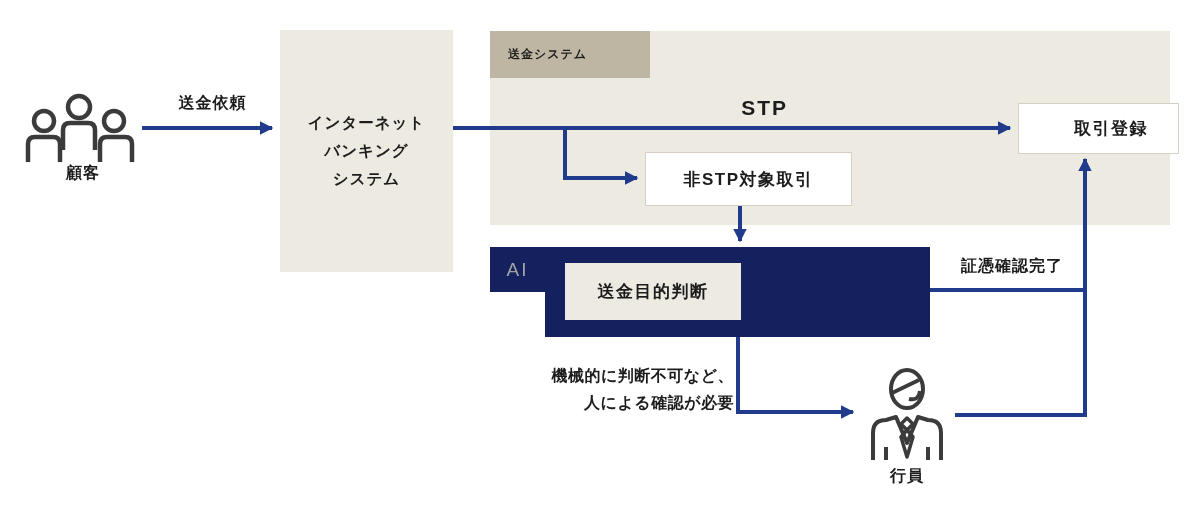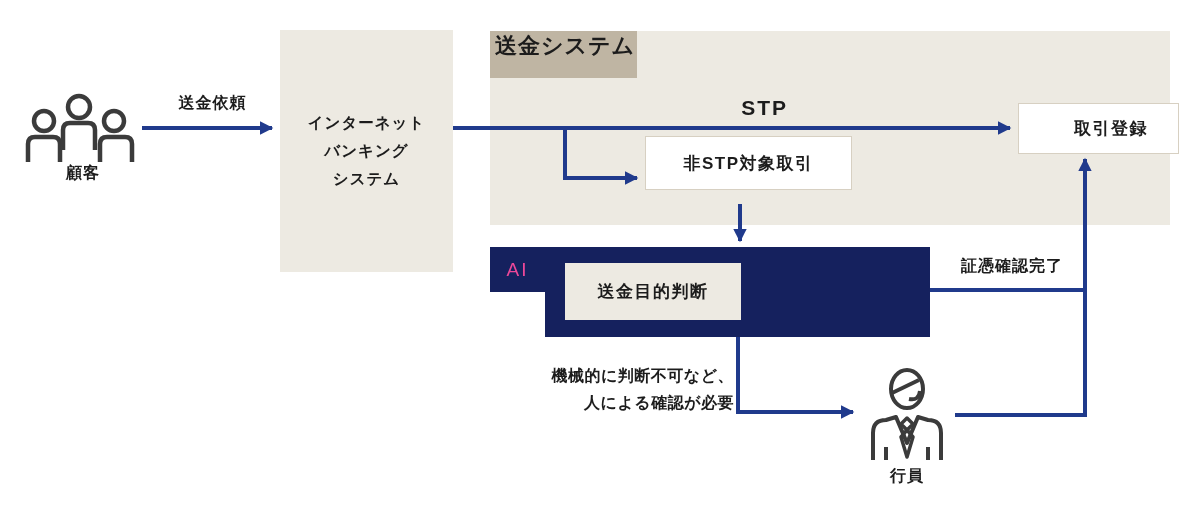--- a/index.html
+++ b/index.html
@@ -4,28 +4,28 @@
 <style>
   :root{
     --navy:#15215e; --line:#203a8c; --panel:#edeae2; --tag:#bfb5a3;
     --boxborder:#d7d0c2; --ink:#1c1c1c; --icon:#3b3b3b;
   }
   html,body{margin:0;padding:0;background:#fff;}
   body{font-family:"Liberation Sans","DejaVu Sans",sans-serif;color:var(--ink,#1c1c1c);}
   .canvas{position:relative;width:1200px;height:520px;background:#fff;overflow:hidden;}
   .abs{position:absolute;}
   .panel{background:var(--panel,#edeae2);}
-  .tag{background:var(--tag,#bfb5a3);display:flex;padding-left:5px;
-       font-size:22px;font-weight:600;letter-spacing:1px;}
+  .tag{background:var(--tag,#bfb5a3);display:flex;align-items:center;padding-left:18px;
+       font-size:12px;font-weight:600;letter-spacing:1px;}
   .fillbox{background:var(--panel,#edeae2);display:flex;align-items:center;justify-content:center;
        text-align:center;font-size:15.5px;font-weight:600;line-height:1.8;white-space:pre-line;letter-spacing:1px;}
   .whitebox{background:#fff;border:1.5px solid var(--boxborder,#d7d0c2);display:flex;align-items:center;
        justify-content:center;font-size:17px;font-weight:600;letter-spacing:1.5px;}
   .navyrect{background:var(--navy,#15215e);}
-  .ai-label{color:#ec4899;font-size:19px;font-weight:500;letter-spacing:2px;display:flex;
+  .ai-label{color:#a3a3a3;font-size:19px;font-weight:500;letter-spacing:2px;display:flex;
        align-items:center;justify-content:center;}
   .innerbox{background:var(--panel,#edeae2);display:flex;align-items:center;justify-content:center;
        font-size:17px;font-weight:600;letter-spacing:1.5px;}
   .lbl{font-size:16px;font-weight:600;text-align:center;letter-spacing:1px;}
   .lbl-stp{font-size:21px;font-weight:600;text-align:right;letter-spacing:2px;}
   .note{font-size:16px;font-weight:600;text-align:right;line-height:27px;white-space:pre-line;letter-spacing:0.5px;}
   .overlay{position:absolute;left:0;top:0;pointer-events:none;}
   .connector{stroke:var(--line,#203a8c);stroke-width:4;fill:none;}
   .arrowhead{fill:var(--line,#203a8c);}
   .iconstroke{stroke:var(--icon,#3b3b3b);fill:none;stroke-linejoin:round;stroke-linecap:butt;}
@@ -74,21 +74,21 @@
     <circle cx="89" cy="29" r="10" class="iconstroke" stroke-width="4.5"></circle>
     <path d="M38,58 L38,38 Q38,31 45,31 L63,31 Q70,31 70,38 L70,58" class="iconstroke" stroke-width="4.5" fill="#fff"></path>
     <circle cx="54" cy="15" r="11" class="iconstroke" stroke-width="4.5" fill="#fff"></circle>
   </svg>
   <div class="abs lbl" style="left:38px;top:163px;width:90px;">顧客</div>
 
   <div class="abs lbl" style="left:150px;top:93px;width:125px;">送金依頼</div>
 
   <div class="abs lbl-stp" style="left:678px;top:96px;width:110px;">STP</div>
 
-  <div class="abs whitebox" style="left:645px;top:136px;width:205px;height:52px;">非STP対象取引</div>
+  <div class="abs whitebox" style="left:645px;top:152px;width:205px;height:52px;">非STP対象取引</div>
 
   <div class="abs navyrect ai-label" style="left:490px;top:247px;width:55px;height:45px;">AI</div>
   <div class="abs navyrect" style="left:545px;top:247px;width:385px;height:90px;"></div>
   <div class="abs innerbox" style="left:565px;top:263px;width:176px;height:57px;">送金目的判断</div>
 
   <div class="abs lbl" style="left:938px;top:256px;width:148px;">証憑確認完了</div>
 
   <div class="abs note" style="left:462px;top:362px;width:272px;">機械的に判断不可など、
 人による確認が必要</div>
 

